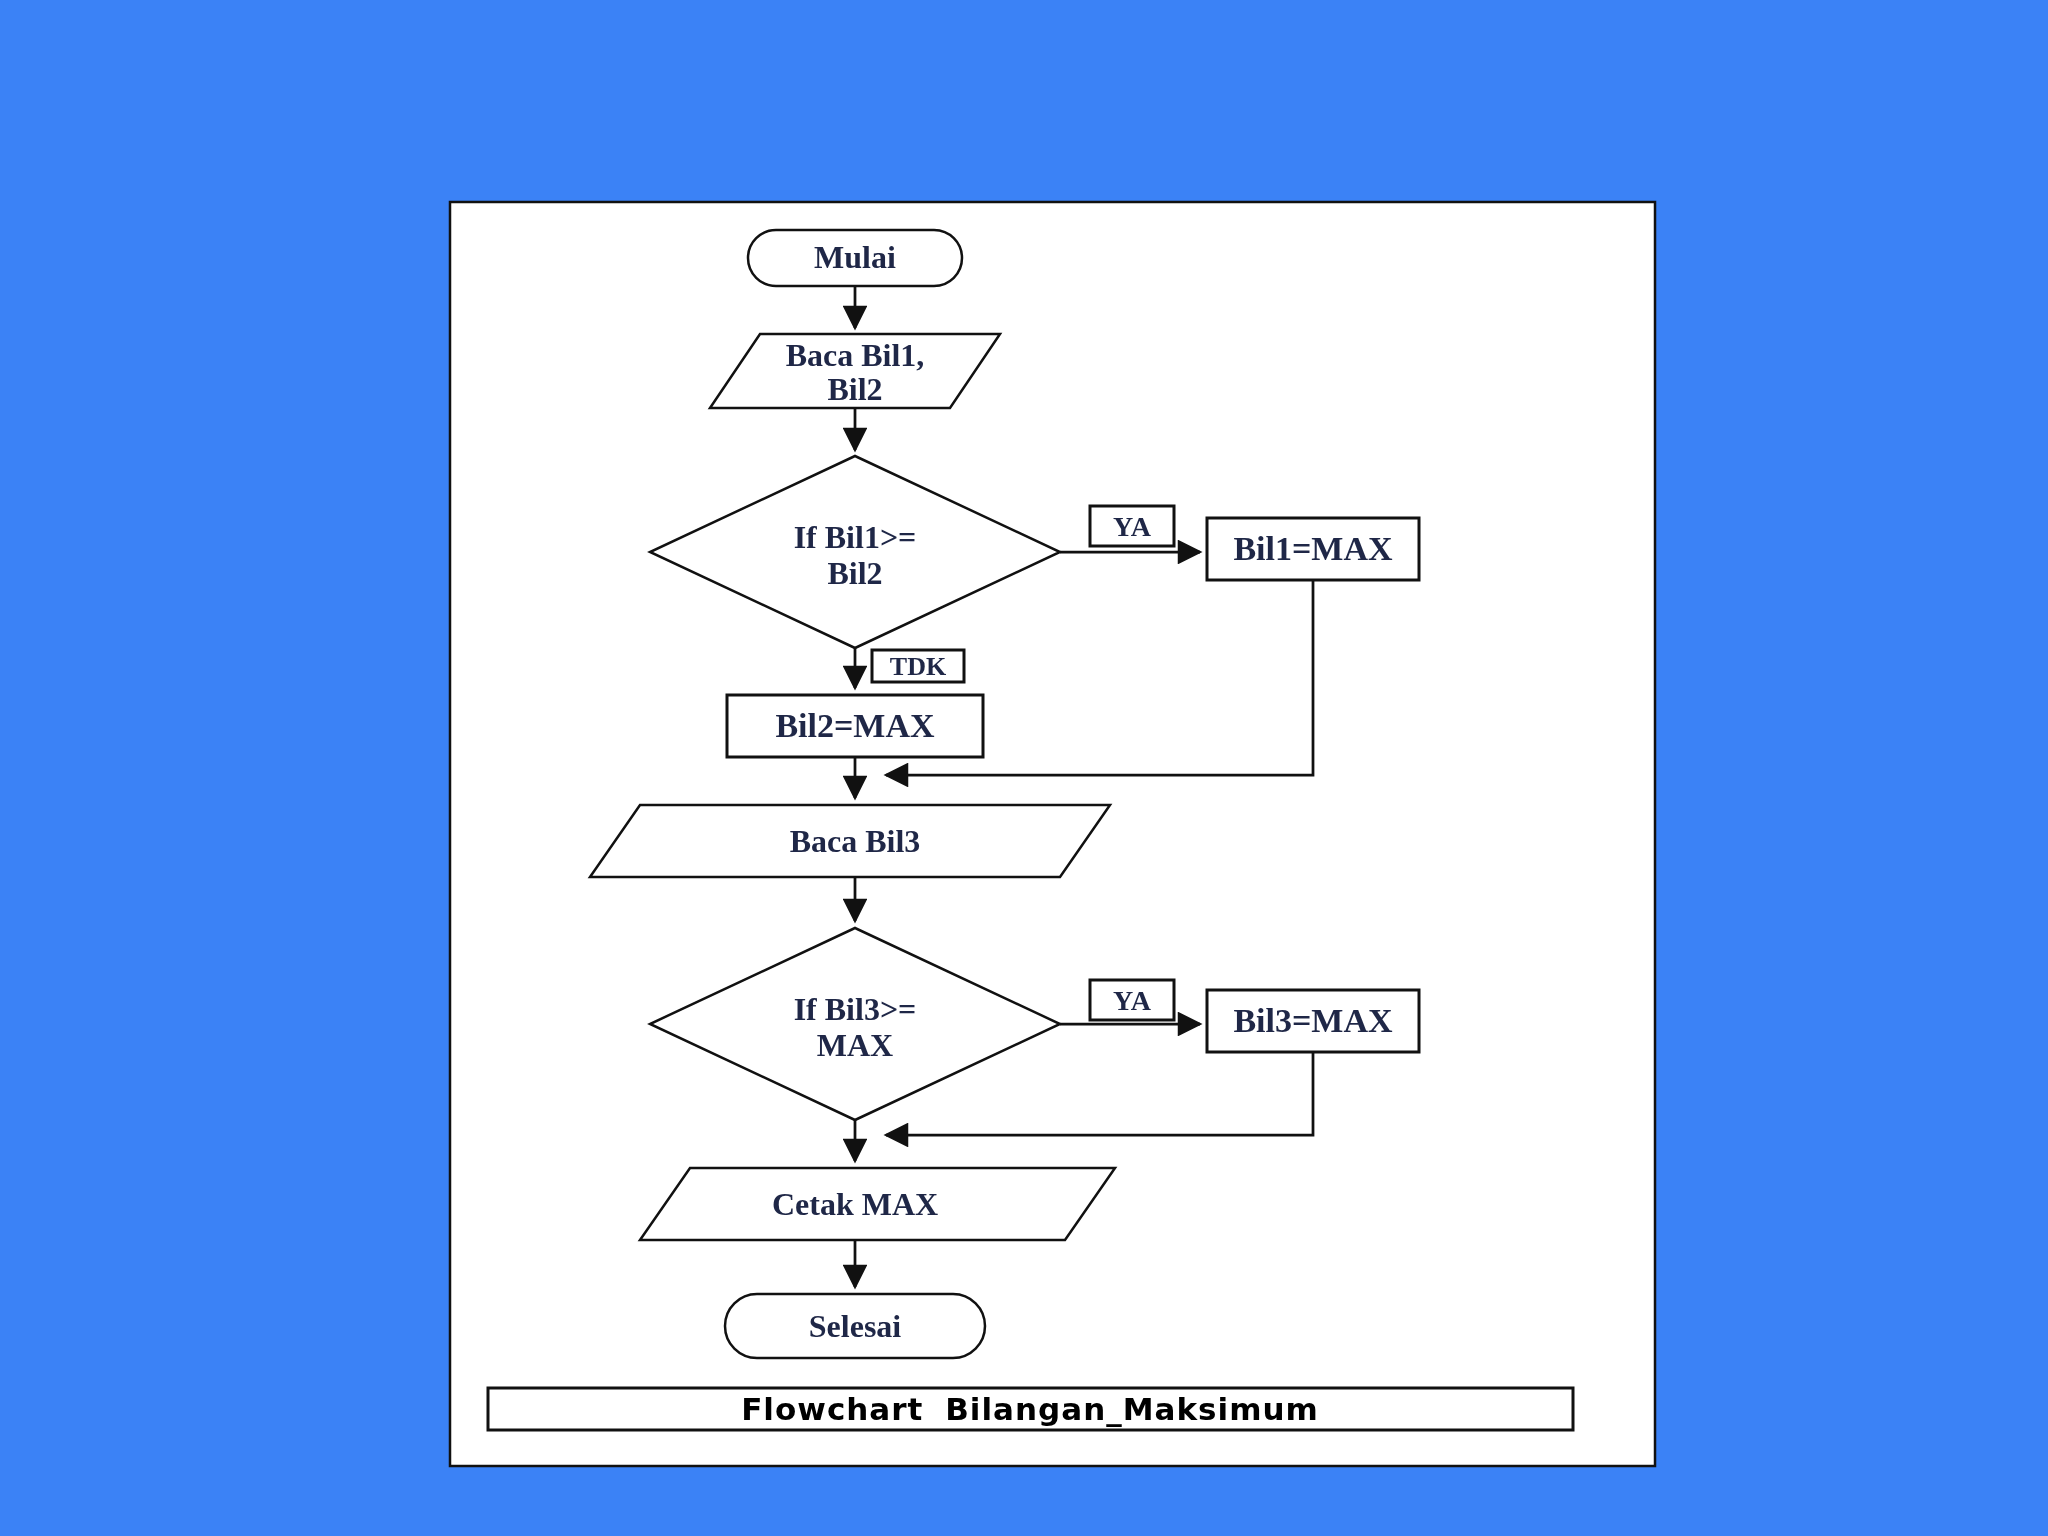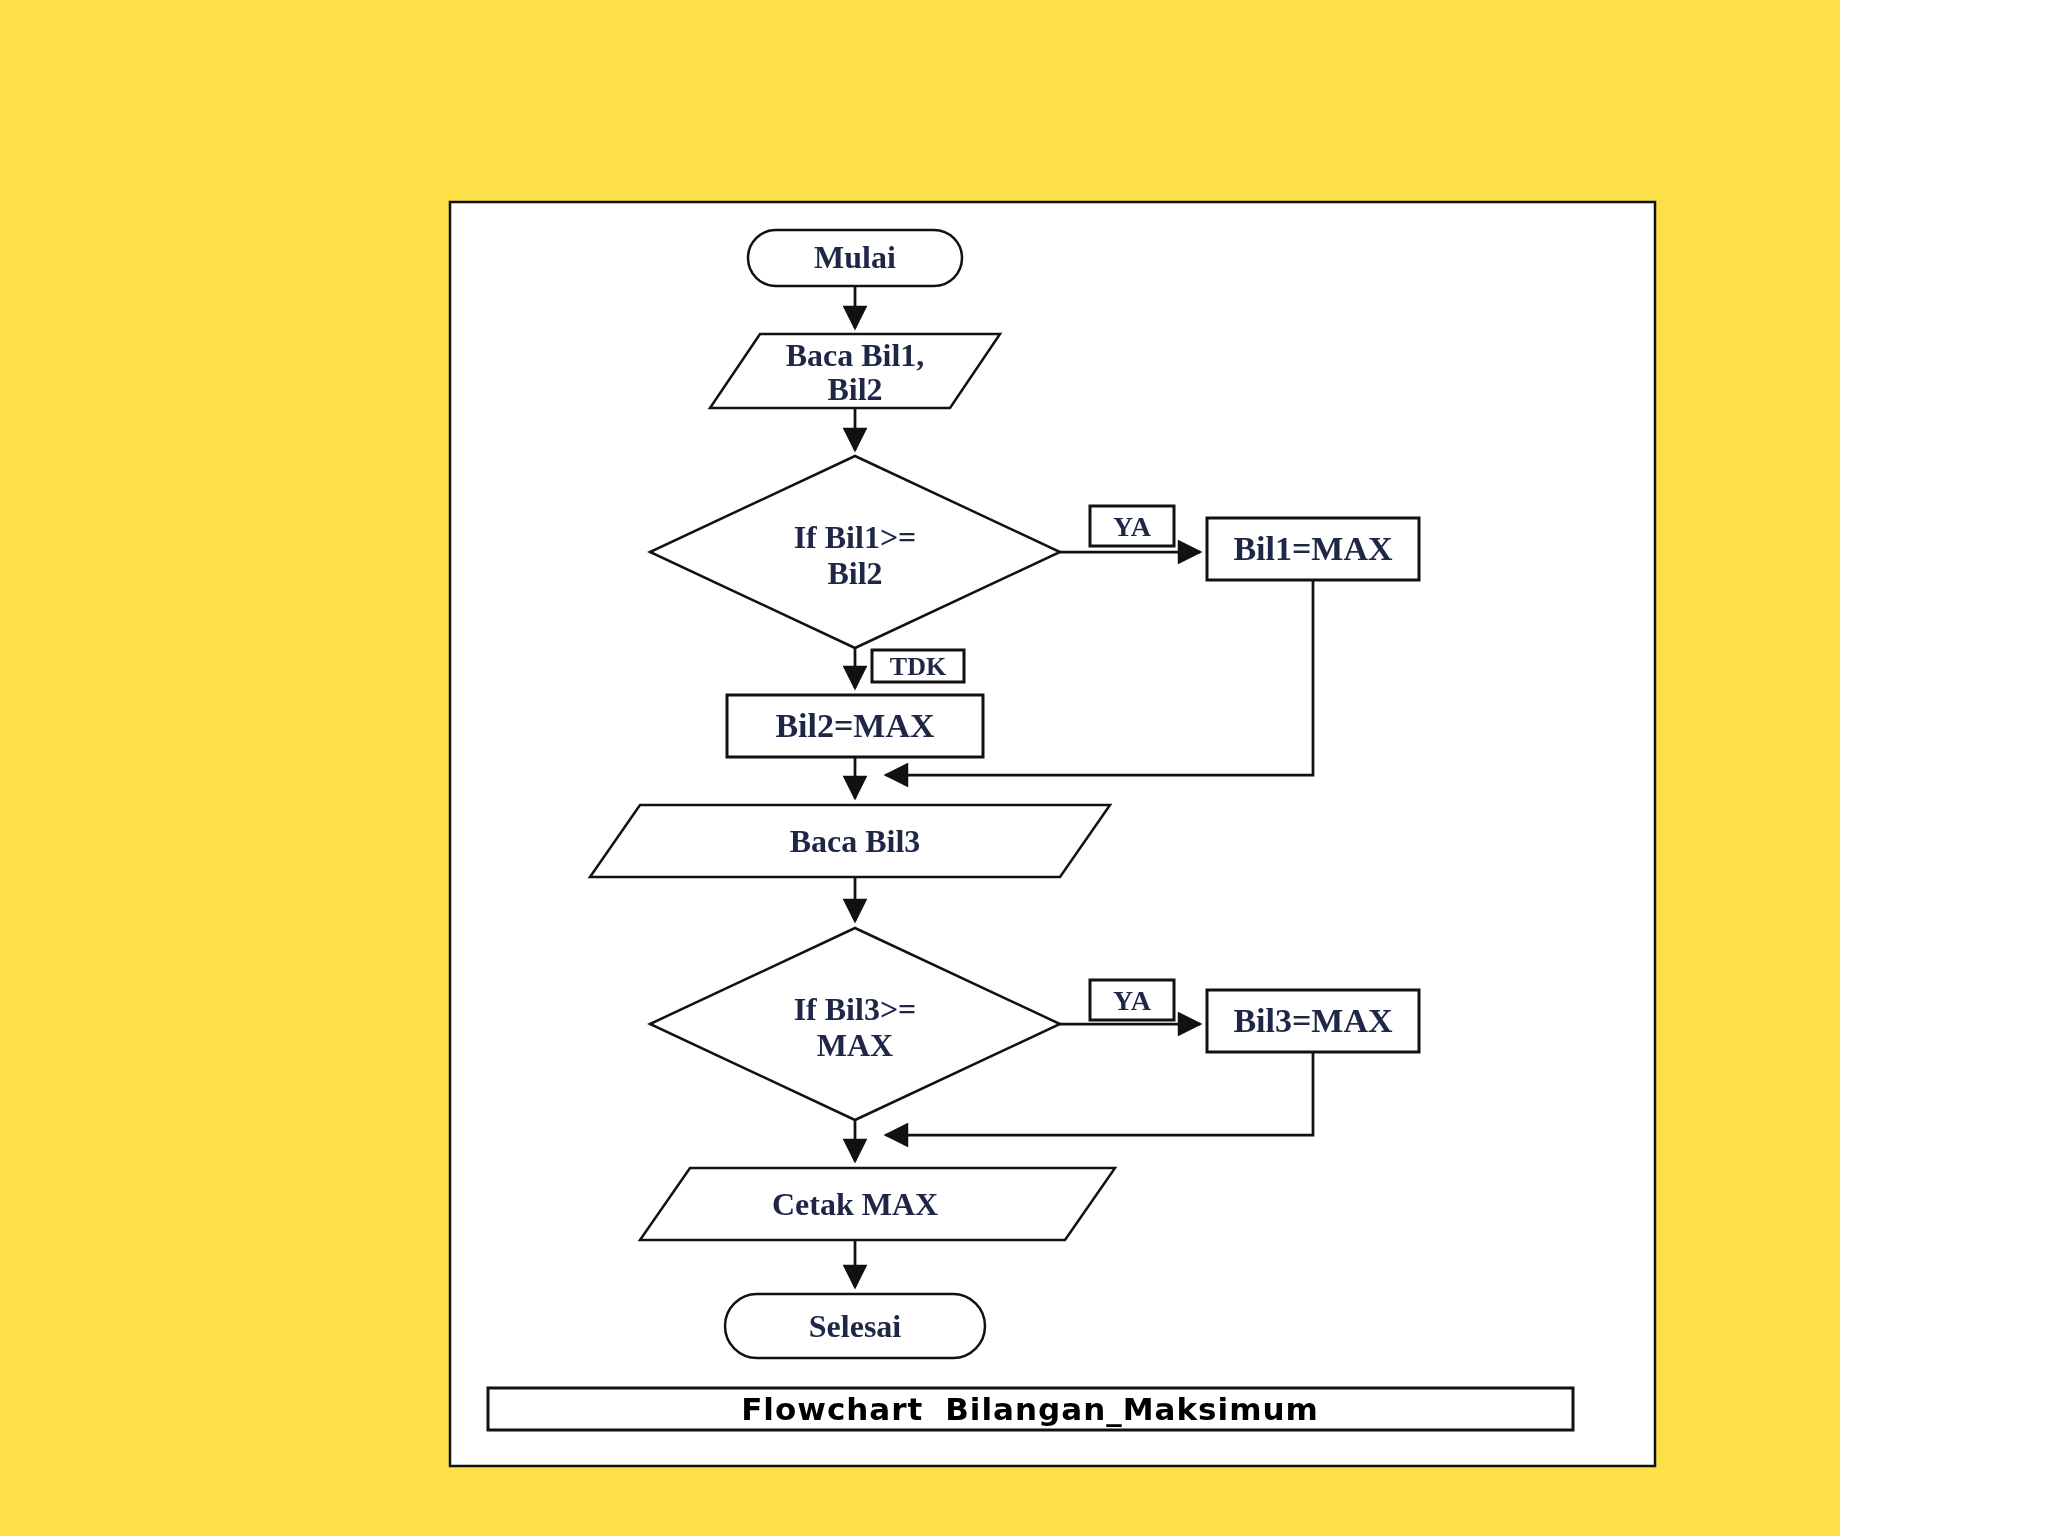--- a/index.html
+++ b/index.html
@@ -1,20 +1,20 @@
 <!DOCTYPE html>
 <html><head>
 <meta charset="utf-8">
 <style>
   html, body { margin: 0; padding: 0; background: #ffffff; }
   .stage {
     position: relative;
-    width: 1840px;
+    width: 2048px;
     height: 1536px;
-    background: #fde047;
+    background: #3b82f6;
     font-family: "Liberation Serif", serif;
     text-decoration: underline;
   }
   svg { position: absolute; left: 0; top: 0; }
   .shape   { fill: #ffffff; stroke: #111111; stroke-width: 2.5; }
   .boxy    { fill: #ffffff; stroke: #111111; stroke-width: 3; }
   .edge    { fill: none; stroke: #111111; stroke-width: 2.75; }
   .ntext   { fill: #1f2747; font-weight: 700; text-anchor: middle; }
   .t32     { font-size: 32px; }
   .t34     { font-size: 34px; }

